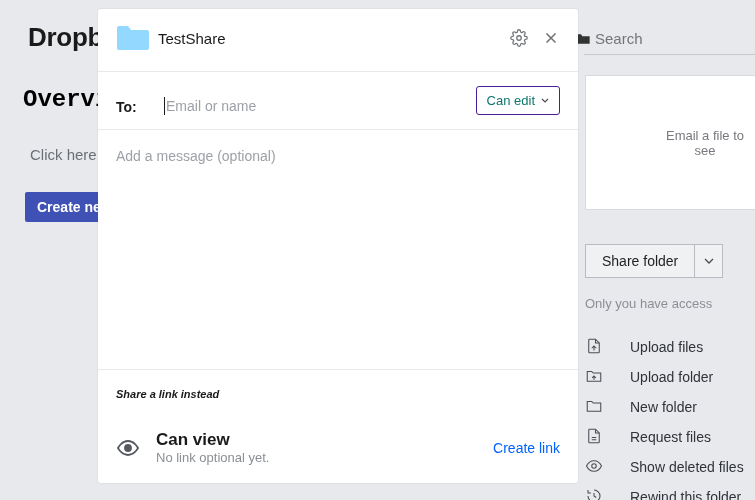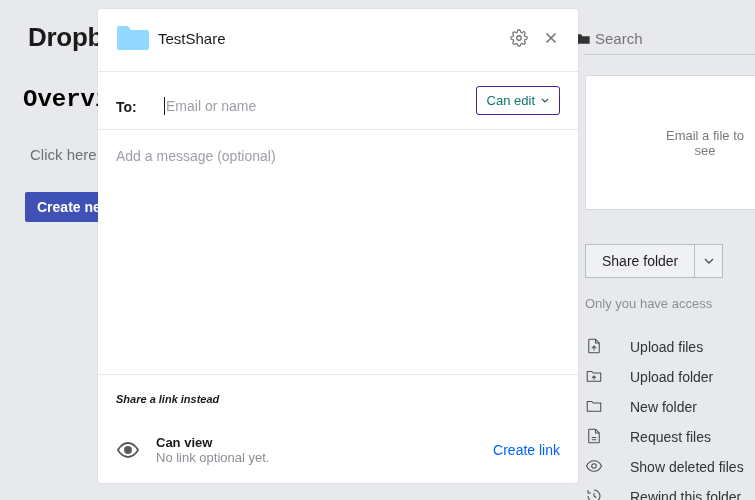--- a/index.html
+++ b/index.html
@@ -45,21 +45,21 @@
     
     .modal-msg { padding: 18px; flex: 1;}
     .modal-msg-input { border: none; outline: none; width: 100%; font-size: 14px; color: #1a1a1a; resize: none; font-family: inherit;}
     .modal-msg-input::placeholder { color: #9da1a7; }
     
     .modal-link { border-top: 1px solid #e7e9eb; padding: 18px;}
     .modal-link-hd { font-size: 11px; font-weight: 700; color: #1a1a1a; margin-bottom: 30px; font-style: italic;}
     .modal-link-row { display: flex; align-items: center; gap: 16px;}
     .modal-link-icon { width: 24px; color: #56595d;}
     .modal-link-txt { flex: 1;}
-    .modal-link-title { font-size: 13px; font-weight: 700; color: #1a1a1a;}
+    .modal-link-title { font-size: 17px; font-weight: 700; color: #1a1a1a;}
     .modal-link-sub { font-size: 13px; color: #8b8f95;}
     .modal-link-create { color: #0062ff; font-size: 14px; cursor: pointer; font-weight: 400;}
   </style>
 </head>
 <body>
 
 <div class="bg-page">
   <div class="bg-brand">Dropbo</div>
   <div class="bg-overview">Overview</div>
   <div class="bg-click">Click here t</div>

